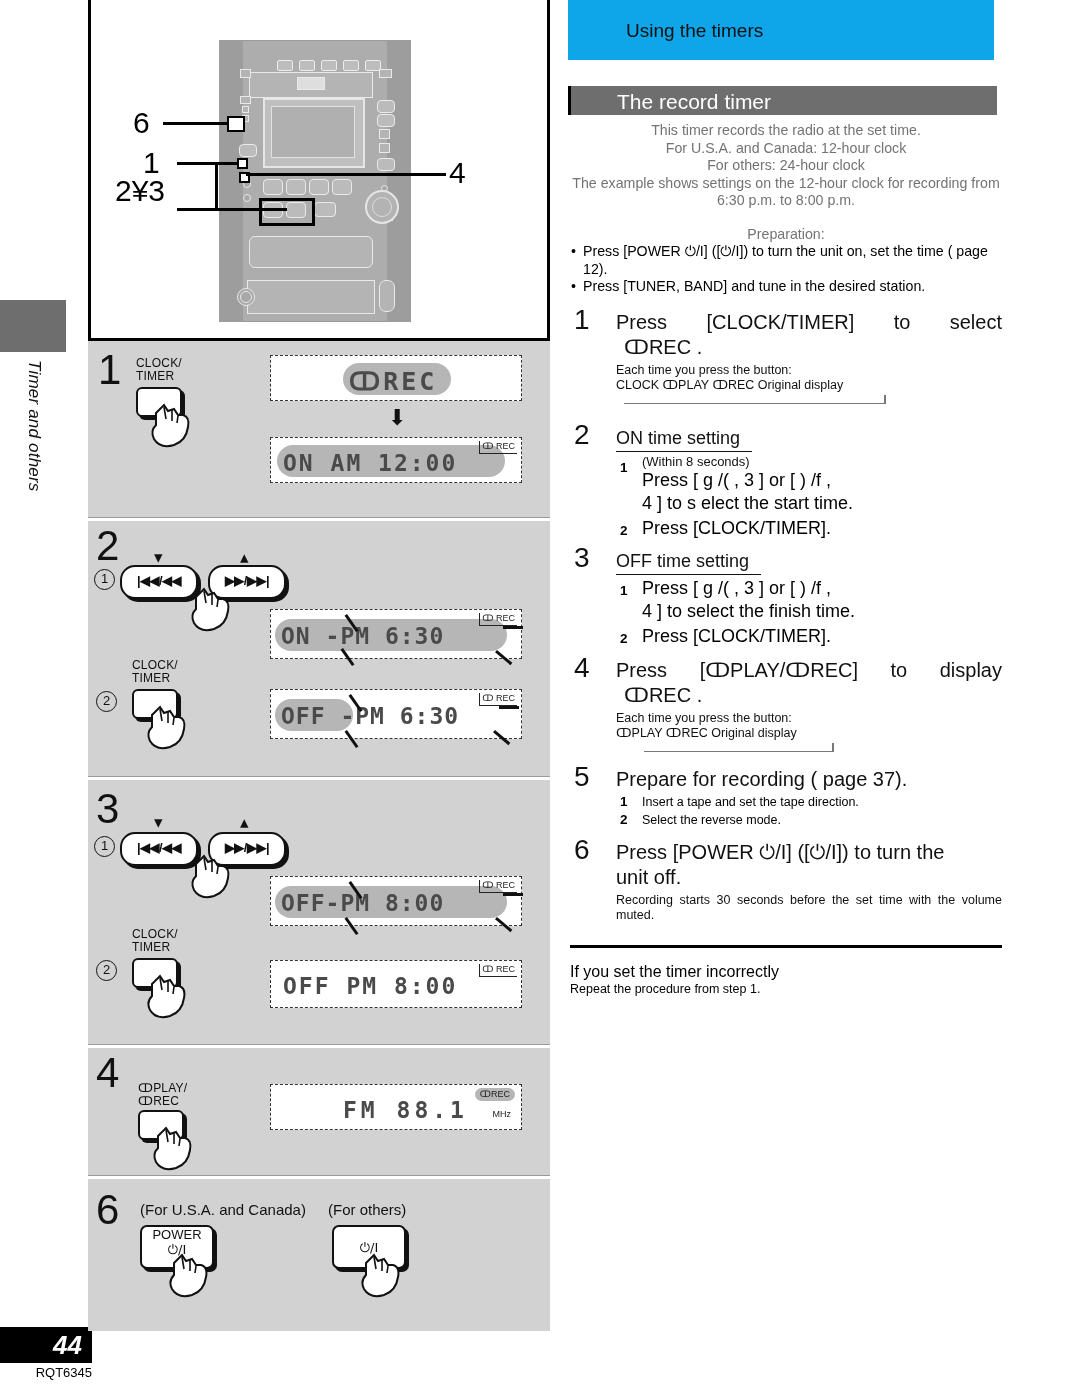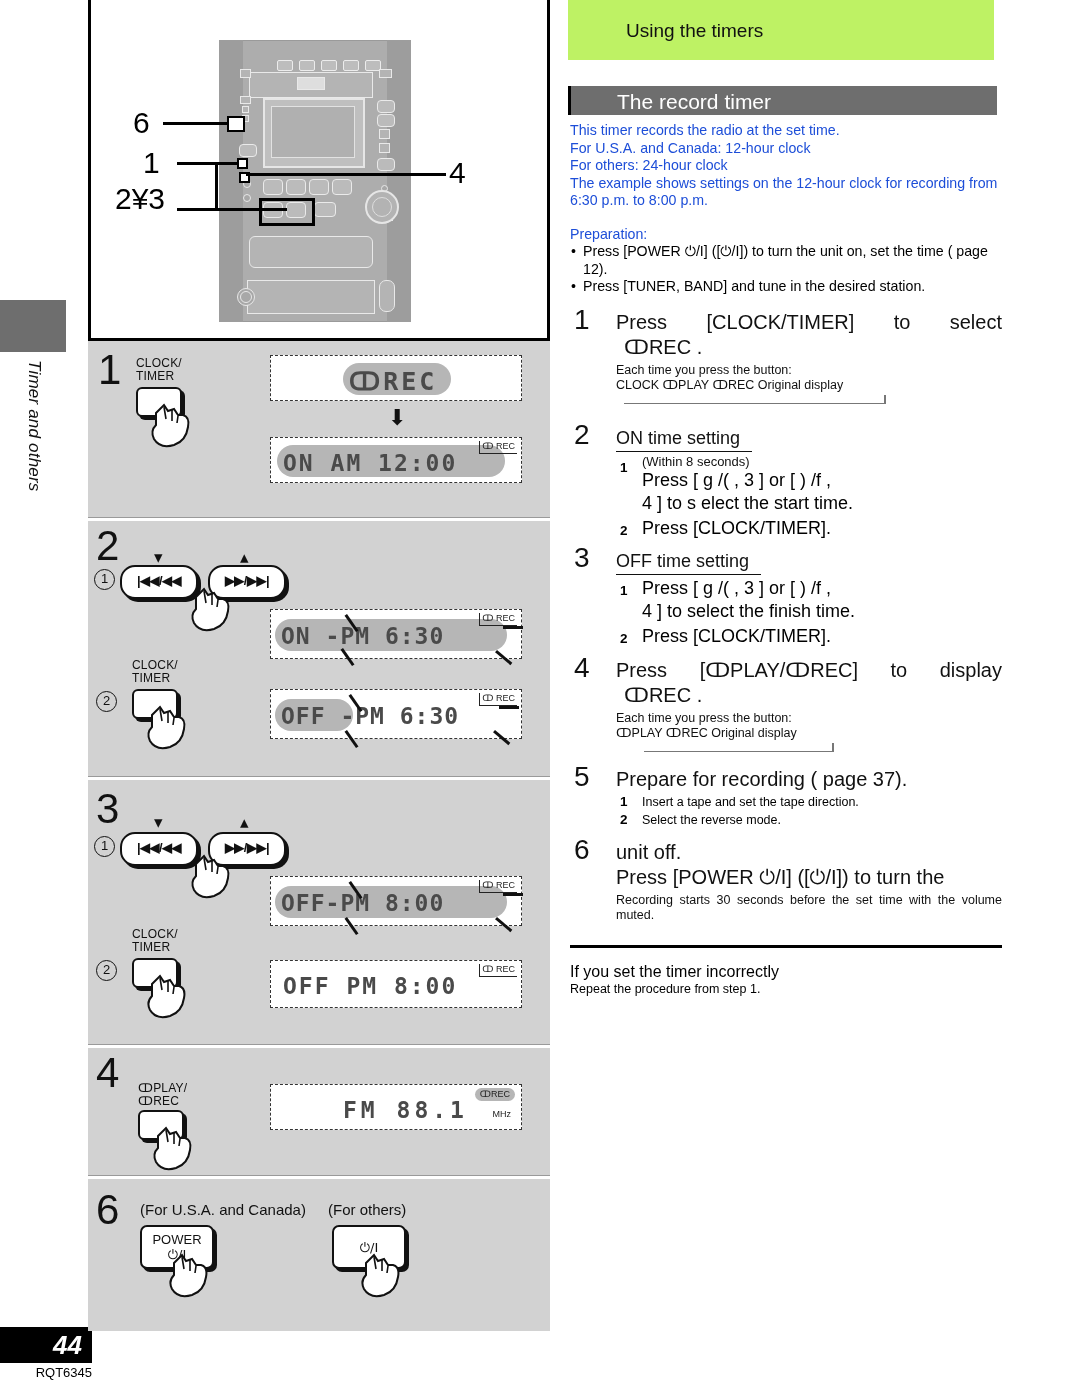--- a/index.html
+++ b/index.html
@@ -74,21 +74,21 @@
      border-top:1px solid #9a9a9a;}
   .stepnum{position:absolute;font-size:42px;line-height:1;color:#111;font-weight:400;}
   .btnlabel{position:absolute;font-size:12px;line-height:13px;color:#111;letter-spacing:.2px;}
   .circnum{position:absolute;width:19px;height:19px;border:1.6px solid #111;border-radius:50%;
     font-size:13px;line-height:17px;text-align:center;color:#111;}
 
   
   .pbtn{position:absolute;width:42px;height:26px;background:#fff;border:2px solid #111;
     border-radius:6px;box-shadow:3px 3px 0 #111;}
   .pbtn.wide{width:74px;height:44px;border-radius:7px;font-size:13px;text-align:center;
-    color:#111;padding-top:5px;box-sizing:border-box;line-height:15px;}
+    color:#111;box-sizing:border-box;line-height:15px;}
   .hand{position:absolute;width:48px;height:52px;}
   .hand svg{width:100%;height:100%;}
 
   
   .tbtn{position:absolute;width:74px;height:30px;background:#fff;border:2.5px solid #111;
     border-radius:15px;box-shadow:3px 3px 0 #111;
     font-size:13px;font-weight:bold;text-align:center;line-height:27px;color:#111;letter-spacing:-.5px;}
   .chev{position:absolute;font-size:17px;color:#111;line-height:1;}
 
   
@@ -97,28 +97,28 @@
   .lcd-seg{position:absolute;font-family:"DejaVu Sans Mono", monospace;font-weight:bold;
     color:#4a4a4a;}
   .rec-ind{position:absolute;font-size:9px;color:#222;border-bottom:1.5px solid #222;
     border-left:1.5px solid #222;padding:0 2px 1px 2px;line-height:11px;}
   .rec-ind.on{background:#b6b6b6;border-radius:7px;border:none;padding:1px 5px;}
   .mhz{position:absolute;font-size:9px;color:#222;}
   .flash{position:absolute;background:#111;height:2.5px;transform-origin:0 0;}
 
   
   .rightcol{position:absolute;left:568px;top:0;width:450px;}
-  .hdr-using{position:absolute;left:0;top:0;width:426px;height:60px;background:#bef264;}
+  .hdr-using{position:absolute;left:0;top:0;width:426px;height:60px;background:#0ea5e9;}
   .hdr-using span{position:absolute;left:58px;top:20px;font-size:19px;color:#111;}
   .hdr-record{position:absolute;left:3px;top:86px;width:426px;height:29px;background:#6e6e6e;}
   .hdr-record span{position:absolute;left:46px;top:4px;font-size:21px;color:#fff;}
   .hdr-mark{position:absolute;left:0;top:86px;width:9px;height:29px;background:#000;}
 
   .rbody{position:absolute;left:2px;top:122px;width:432px;}
-  .rp{font-size:14.2px;line-height:17.5px;color:#1d4ed8;margin:0;}
+  .rp{font-size:14.2px;line-height:17.5px;color:#737373;margin:0;text-align:center;}
   .rp.gap{margin-top:16px;}
   .bullet{position:relative;padding-left:13px;font-size:14.2px;line-height:17.5px;}
   .bullet:before{content:"\2022";position:absolute;left:1px;top:0;}
 
   .stepline{position:relative;margin-top:14px;padding-left:46px;}
   .stepline .n{position:absolute;left:4px;top:-4px;font-size:28px;line-height:1;color:#111;}
   .steptitle{font-size:20px;line-height:25px;color:#111;}
   .steptitle.just{text-align:justify;text-align-last:justify;}
   .subtitle{font-size:18px;border-bottom:1.6px solid #111;display:inline-block;padding-right:12px;}
   .small{font-size:12.5px;line-height:15px;color:#111;}
@@ -200,21 +200,21 @@
       <div class="lead-dot" style="left:136px;top:116px;width:14px;height:12px;"></div>
       <div class="lead" style="left:86px;top:162px;width:64px;height:2.5px;"></div>
       <div class="lead" style="left:124px;top:162px;width:2.5px;height:48px;"></div>
       <div class="lead" style="left:86px;top:208px;width:110px;height:2.5px;"></div>
       <div class="lead-dot" style="left:146px;top:158px;width:7px;height:7px;"></div>
       <div class="lead-dot" style="left:148px;top:172px;width:7px;height:7px;"></div>
       <div class="lead" style="left:155px;top:173px;width:200px;height:2.5px;"></div>
 
       <div class="callout" style="left:42px;top:108px;">6</div>
       <div class="callout" style="left:52px;top:148px;">1</div>
-      <div class="callout" style="left:24px;top:184px;">2¥3</div>
+      <div class="callout" style="left:24px;top:176px;">2¥3</div>
       <div class="callout" style="left:358px;top:158px;">4</div>
     </div>
 
     <div class="stepblk" style="top:341px;height:180px;">
       <div class="stepnum" style="left:10px;top:8px;">1</div>
       <div class="btnlabel" style="left:48px;top:16px;">
         <span>CLOCK/</span><br>
         <span>TIMER</span>
       </div>
       <div class="pbtn" style="left:48px;top:46px;"></div>
@@ -457,22 +457,22 @@
           <div>Insert a tape and set the tape direction.</div>
         </div>
         <div class="substep sm">
           <span class="sn">2</span>
           <div>Select the reverse mode.</div>
         </div>
       </div>
 
       <div class="stepline" style="margin-top:12px;">
         <div class="n">6</div>
+        <div class="steptitle">Press [POWER ⏻/I] ([⏻/I]) to turn the</div>
         <div class="steptitle">unit off.</div>
-        <div class="steptitle">Press [POWER ⏻/I] ([⏻/I]) to turn the</div>
         <div class="small" style="margin-top:3px;text-align:justify;">Recording starts 30 seconds before the set time with the volume muted.</div>
       </div>
 
       <hr class="hr-thick">
 
       <div class="ft-h">If you set the timer incorrectly</div>
       <div class="ft-p">Repeat the procedure from step 1.</div>
     </div>
   </div>
 

